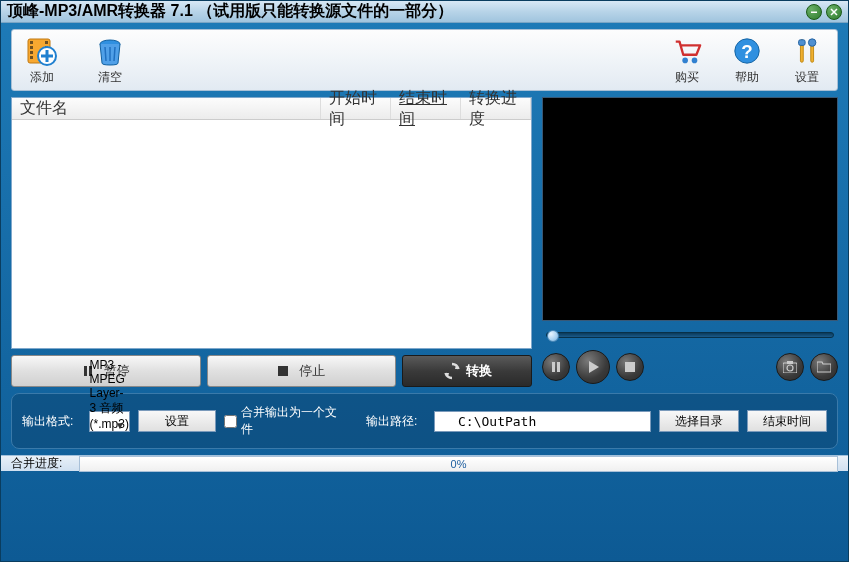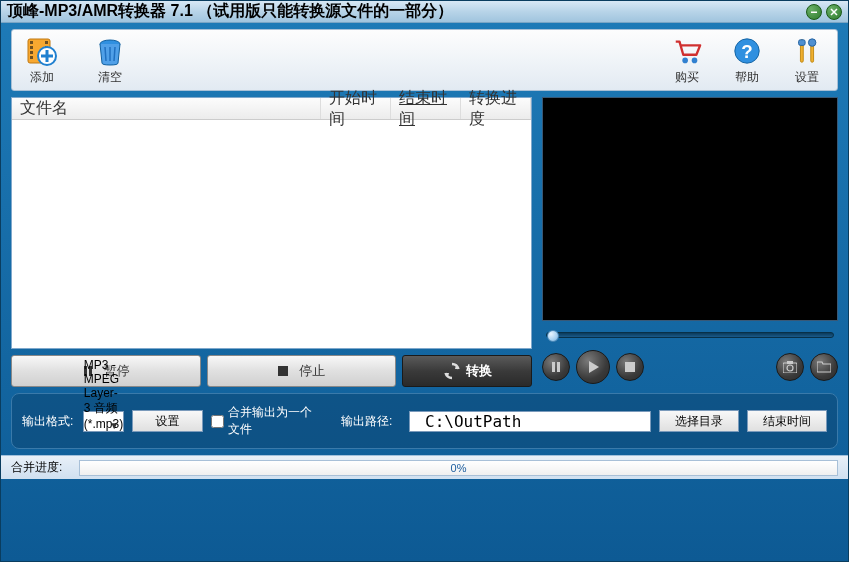--- a/index.html
+++ b/index.html
@@ -34,31 +34,31 @@
 .slider-area { height: 20px; display: flex; align-items: center; padding: 0 4px; margin-top: 4px; }
 .slider-track { flex: 1; height: 6px; background: linear-gradient(180deg, #0a3a5a 0%, #1a5a8a 100%); border: 1px solid #083048; border-radius: 3px; position: relative; }
 .slider-thumb { position: absolute; left: 0; top: -3px; width: 12px; height: 12px; background: radial-gradient(circle at 30% 30%, #e8f4ff 0%, #a8d0f0 60%, #6aa8d8 100%); border: 1px solid #4a88b8; border-radius: 50%; cursor: pointer; }
 .player-controls { height: 40px; display: flex; align-items: center; gap: 6px; padding: 0 0px; margin-top: 2px; }
 .player-btn { width: 28px; height: 28px; border-radius: 50%; background: radial-gradient(circle at 35% 30%, #7a7a7a 0%, #3a3a3a 60%, #2a2a2a 100%); border: 1px solid #1a1a1a; display: flex; align-items: center; justify-content: center; cursor: pointer; color: #ccc; font-size: 12px; }
 .player-btn.play { width: 34px; height: 34px; font-size: 14px; }
 .player-spacer { flex: 1; }
 .settings-area { background: rgba(10,60,100,0.4); border: 1px solid #3a7aaa; border-radius: 8px; padding: 10px 10px; display: flex; flex-direction: row; gap: 20px; }
 .settings-row { display: flex; align-items: center; gap: 8px; }
 .settings-label { width: 60px; color: #fff; font-size: 12px; }
-.settings-input { flex: 1; height: 21px; background: #fff; border: 1px solid #7a9abb; padding: 0 15px; font-size: 16px; color: #000; }
+.settings-input { flex: 1; height: 21px; background: #fff; border: 1px solid #7a9abb; padding: 0 23px; font-size: 13px; color: #000; }
 .settings-combo { flex: 1; height: 21px; background: #fff; border: 1px solid #7a9abb; padding: 0 0; font-size: 12px; color: #000; display: flex; align-items: flex-end; position: relative; }
 .combo-arrow { position: absolute; right: 4px; font-size: 10px; color: #333; }
 .settings-btn { width: 80px; height: 22px; background: linear-gradient(180deg, #f8f8f8 0%, #e0e0e0 100%); border: 1px solid #7a9abb; font-size: 12px; cursor: pointer; display:flex; align-items:center; justify-content:center; }
 .checkbox-wrap { display: flex; align-items: center; gap: 4px; color: #fff; font-size: 12px; }
 .checkbox-wrap input { width: 13px; height: 13px; }
 .progress-row { display: flex; align-items: center; gap: 8px; }
 .progress-label { color: #000; font-size: 12px; width: 60px; }
 .progress-bar { flex: 1; height: 16px; background: linear-gradient(180deg, #fff 0%, #f0f0f0 100%); border: 1px solid #a8c0d8; position: relative; }
 .progress-text { position: absolute; left: 50%; top: 50%; transform: translate(-50%, -50%); font-size: 11px; color: #2060a0; }
-.footer { height: 24px; background: linear-gradient(180deg, #e8f0f8 0%, #d0e0f0 100%); border-top: 1px solid #a0c0dc; display: flex; align-items: center; padding: 0 10px; margin: 0 -10px -8px; }
+.footer { height: 16px; background: linear-gradient(180deg, #e8f0f8 0%, #d0e0f0 100%); border-top: 1px solid #a0c0dc; display: flex; align-items: center; padding: 0 10px; margin: 0 -10px -8px; }
 svg { display: block; }
 </style>
 </head>
 <body>
 
 <div class="window">
   <div class="titlebar">
     <span class="titlebar-text">顶峰-MP3/AMR转换器 7.1 （试用版只能转换源文件的一部分）</span>
     <div class="titlebar-buttons">
       <div class="titlebar-btn">

